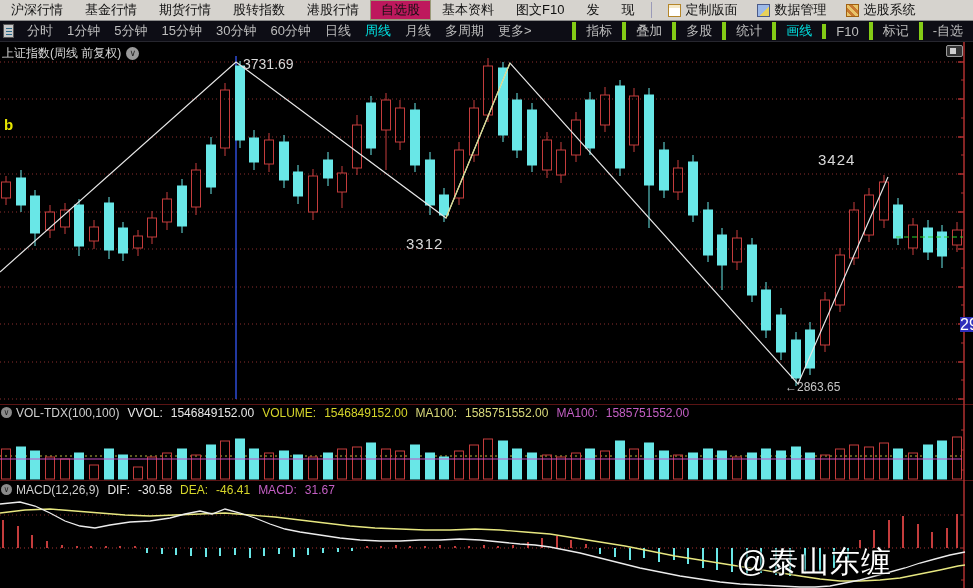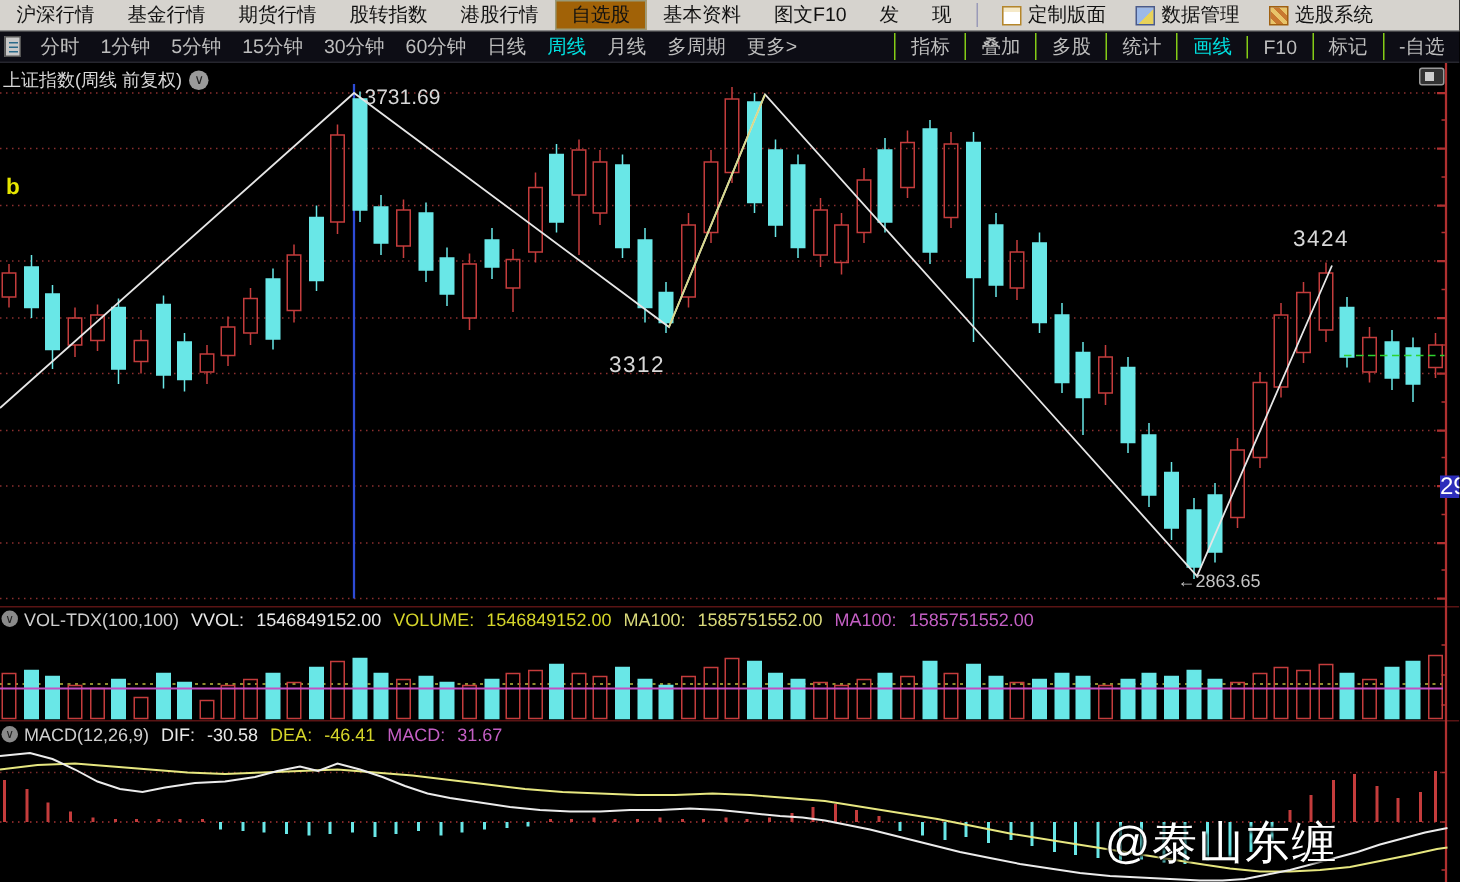--- a/index.html
+++ b/index.html
@@ -5,55 +5,55 @@
   * { margin:0; padding:0; box-sizing:border-box; }
   html,body { width:973px; height:588px; overflow:hidden; background:#000;
     font-family:"Liberation Sans","DejaVu Sans",sans-serif; }
   #app { position:relative; width:896px; height:588px; background:#000; }
 
   
   .menubar { position:absolute; left:0; top:0; width:973px; height:21px;
     background:#d6d3ce; border-bottom:1px solid #8a8a8a;
     display:flex; align-items:center; font-size:13px; color:#111; }
   .menu-item { padding:1px 11px; cursor:default; white-space:nowrap; }
-  .menu-item.active { background:#a16207; border:1px solid #9a9a78; padding:0 10px; }
+  .menu-item.active { background:#be185d; border:1px solid #9a9a78; padding:0 10px; }
   .menu-sep { width:1px; height:16px; background:#9a9ab8; margin:0 6px; }
   .menu-tool { display:flex; align-items:center; gap:4px; padding:0 10px; white-space:nowrap; }
   .mb-icon { display:inline-block; width:13px; height:13px; border:1px solid #8a6a20; }
   .icon-layout { background:linear-gradient(#f5e9c8 30%,#fff 30%); border-color:#b5862a; }
   .icon-db { background:linear-gradient(135deg,#9db9e8 55%,#e8d25a 55%); border-color:#4a5a8a; }
   .icon-picker { background:repeating-linear-gradient(45deg,#e8c46a 0 3px,#c87830 3px 6px); border-color:#a06010; }
 
   
   .periodbar { position:absolute; left:0; top:21px; width:973px; height:21px;
     background:#0d0d15; border-bottom:1px solid #26262e;
     display:flex; align-items:center; font-size:13px; color:#bdbdbd; }
   .pb-left { display:flex; align-items:center; }
   .pb-item { padding:0 7px; white-space:nowrap; cursor:default; }
   .pb-item.active { color:#00e0e0; }
   .pb-right { margin-left:auto; display:flex; align-items:center; }
-  .pb-right .pb-item { padding:0 10px; border-left:1px solid #84cc16; }
+  .pb-right .pb-item { padding:0 10px; border-left:4px solid #84cc16; }
   .pb-right .pb-item.active { color:#00e0e0; }
   .pb-fileicon { width:11px; height:14px; background:#c8c8c8; border:1px solid #555;
     margin:0 6px 0 3px; position:relative; }
   .pb-fileicon:before { content:""; position:absolute; left:2px; top:3px; width:6px; height:1px;
     background:#2a6a8a; box-shadow:0 3px 0 #2a6a8a, 0 6px 0 #2a6a8a; }
 
   
   .overlay { position:absolute; white-space:nowrap; }
   .chart-title { left:2px; top:45px; color:#d8d8d8; font-size:12px; display:flex; align-items:center; gap:5px; }
   .chev-circle { display:inline-flex; align-items:center; justify-content:center;
     width:13px; height:13px; border-radius:50%; background:#9a9a9a; color:#222;
     font-size:9px; line-height:1; }
   .corner-icon { left:946px; top:45px; width:17px; height:12px; border:1px solid #9a9a9a;
     border-radius:2px; background:#333; }
   .corner-icon:before { content:""; position:absolute; left:3px; top:2px; width:6px; height:6px; background:#cfcfcf; }
   .lab-peak1 { left:243px; top:56px; color:#d8d8d8; font-size:14px; }
   .lab-trough1 { left:406px; top:235px; color:#d8d8d8; font-size:15px; letter-spacing:1px; }
-  .lab-peak2 { left:862px; top:151px; color:#d8d8d8; font-size:15px; letter-spacing:1px; }
+  .lab-peak2 { left:818px; top:151px; color:#d8d8d8; font-size:15px; letter-spacing:1px; }
   .lab-trough2 { left:785px; top:380px; color:#c4c4c4; font-size:12px; }
   .lab-b { left:4px; top:116px; color:#e6e600; font-size:15px; font-weight:bold; }
   .price-tag { left:960px; top:317px; width:13px; height:15px; background:#2d2dbb;
     color:#fff; font-size:16px; line-height:15px; text-align:center; }
 
   
   .ind-header { position:absolute; left:0; width:962px; height:15px; display:flex;
     align-items:center; font-size:12px; gap:0; background:transparent; }
   .vol-header { top:405px; }
   .macd-header { top:482px; }

